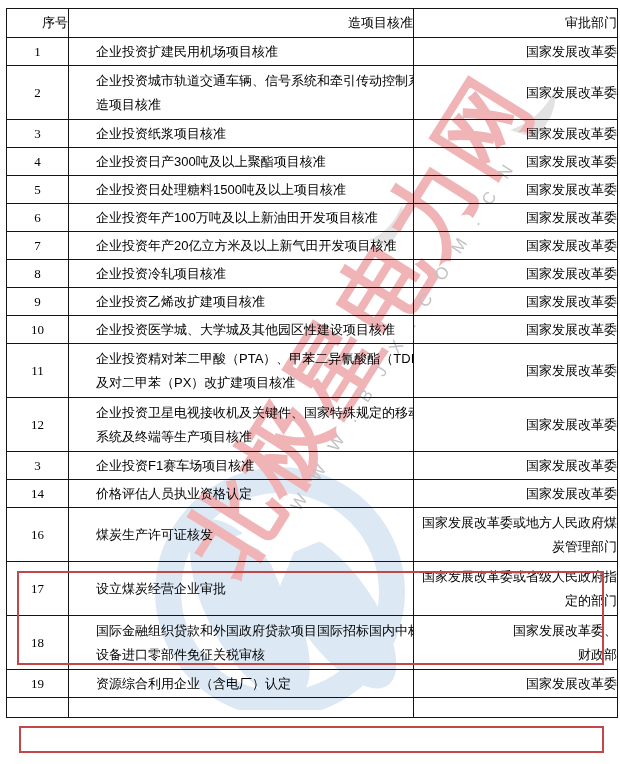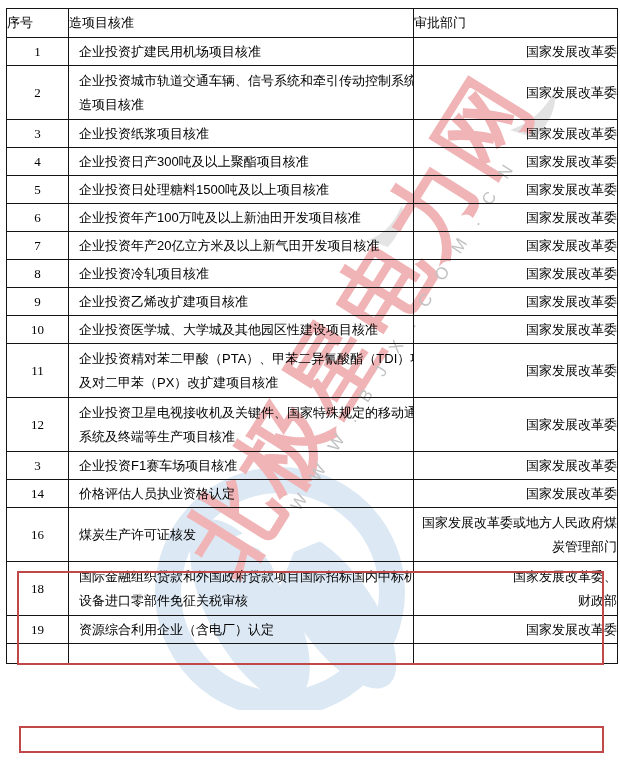--- a/index.html
+++ b/index.html
@@ -33,23 +33,23 @@
   .approval th,.approval td{
     border:1px solid #141414;padding:0;color:#000;
     font-size:13px;font-weight:normal;line-height:24px;
     white-space:pre;overflow:hidden;vertical-align:middle;
   }
   .approval thead tr{height:29px;}
   .approval tr.s{height:28px;}
   .approval tr.d{height:54px;}
   .approval tr.partial{height:20px;}
   td.c-no{text-align:center;font-family:"Liberation Serif","DejaVu Serif",serif;}
-  td.c-name{text-align:left;padding-left:10px;}
+  td.c-name{text-align:left;padding-left:27px;}
   td.c-dept{text-align:right;}
-  .approval th{text-align:left;}
+  .approval th{text-align:right;}
   
   .hl{position:absolute;z-index:3;border:2px solid var(--hl-red);pointer-events:none;background:transparent;}
   .hl-1617{left:17px;top:571px;width:583px;height:90px;}
   .hl-19{left:19px;top:726px;width:581px;height:23px;}
 </style>
 </head>
 <body>
 
 <div class="screen">
 
@@ -157,20 +157,26 @@
           <td class="c-name">价格评估人员执业资格认定</td>
           <td class="c-dept">国家发展改革委</td>
         </tr>
       <tr class="d">
           <td class="c-no">16</td>
           <td class="c-name">煤炭生产许可证核发</td>
           <td class="c-dept">国家发展改革委或地方人民政府煤
 炭管理部门</td>
         </tr>
       <tr class="d">
+          <td class="c-no">17</td>
+          <td class="c-name">设立煤炭经营企业审批</td>
+          <td class="c-dept">国家发展改革委或省级人民政府指
+定的部门</td>
+        </tr>
+      <tr class="d">
           <td class="c-no">18</td>
           <td class="c-name">国际金融组织贷款和外国政府贷款项目国际招标国内中标机电
 设备进口零部件免征关税审核</td>
           <td class="c-dept">国家发展改革委、
 财政部</td>
         </tr>
       <tr class="s">
           <td class="c-no">19</td>
           <td class="c-name">资源综合利用企业（含电厂）认定</td>
           <td class="c-dept">国家发展改革委</td>

